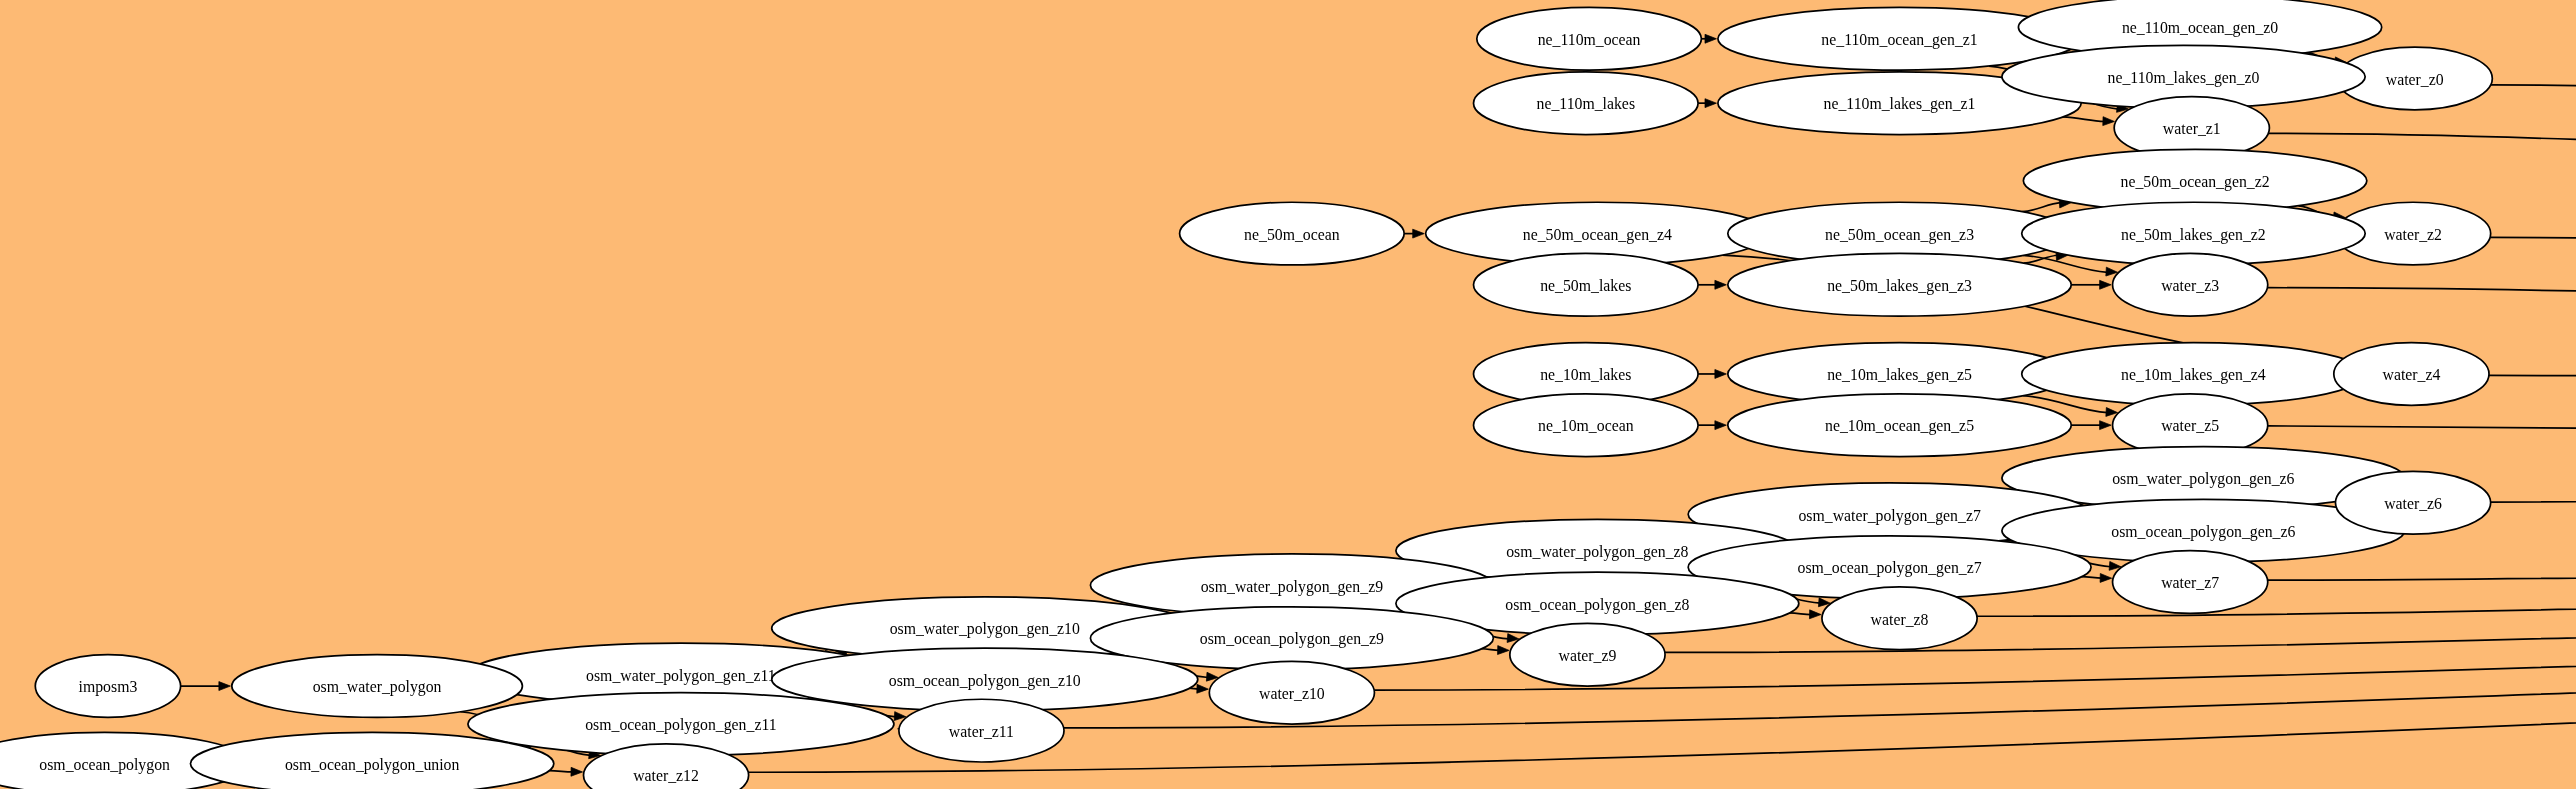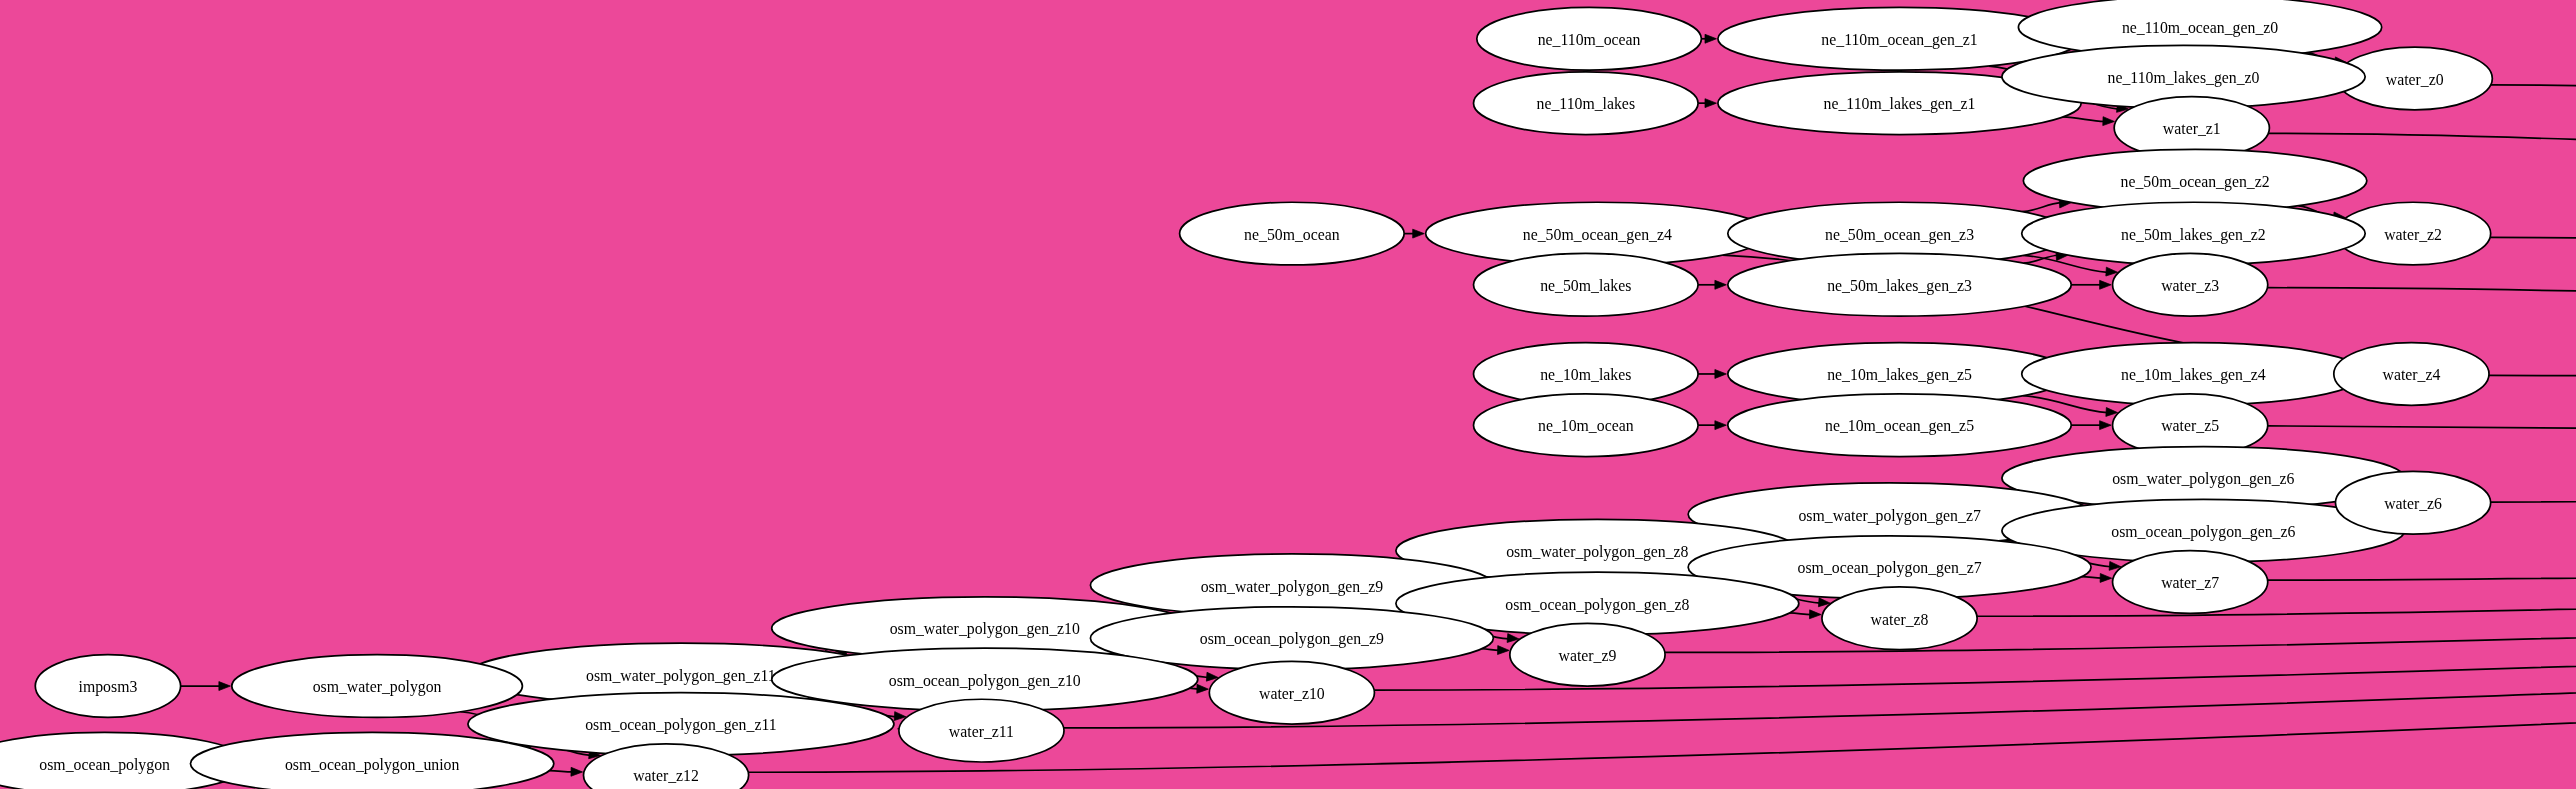--- a/index.html
+++ b/index.html
@@ -1,16 +1,16 @@
 <!DOCTYPE html>
 <html style="font-size:11.5px"><head>
 <meta charset="utf-8">
 <style>
   html,body{margin:0;padding:0;background:#ffffff;}
-  #stage{position:relative;width:2576px;height:789px;background:#ec4899;
+  #stage{position:relative;width:2576px;height:789px;background:#fdba74;
          font-family:"Liberation Serif", serif;}
   svg{display:block;}
   .node-ellipse{fill:#ffffff;stroke:#000000;stroke-width:2.4;}
   .node-label{font-family:"Liberation Serif", serif;font-size:22px;fill:#000000;
               text-anchor:middle;dominant-baseline:central;}
   .edge-path{fill:none;stroke:#000000;stroke-width:2.4;}
   .arrow-head{fill:#000000;stroke:#000000;stroke-width:1;}
   .rec-outline{fill:#ffb3c1;stroke:#000000;stroke-width:2.4;}
   .rec-label{font-family:"Liberation Serif", serif;font-size:22px;fill:#000000;
              text-anchor:middle;dominant-baseline:central;}

